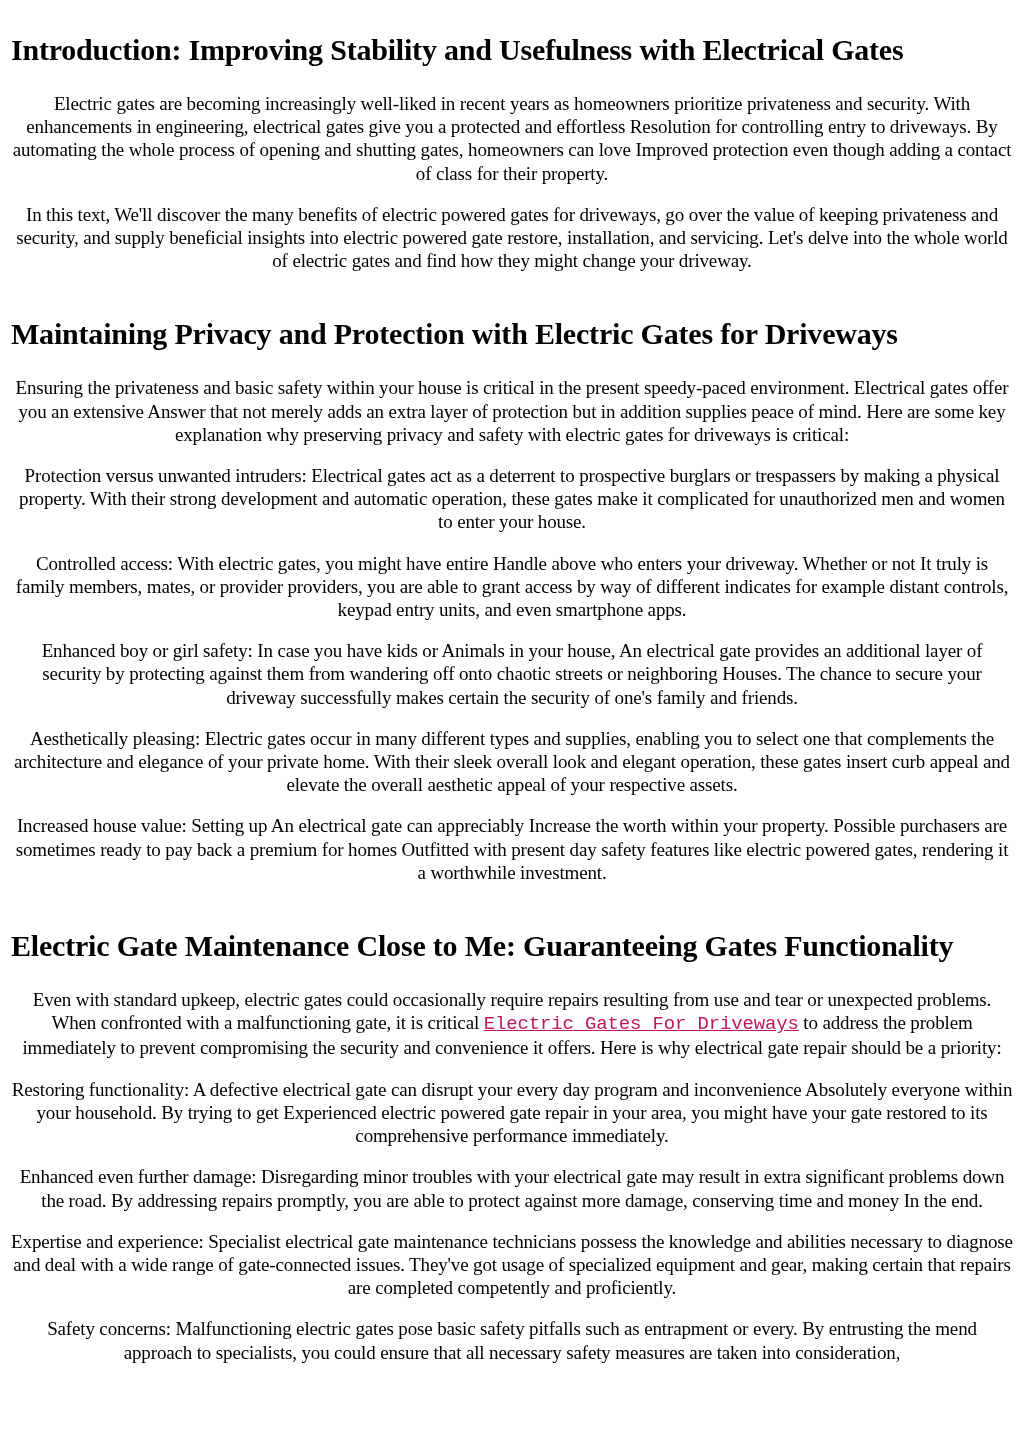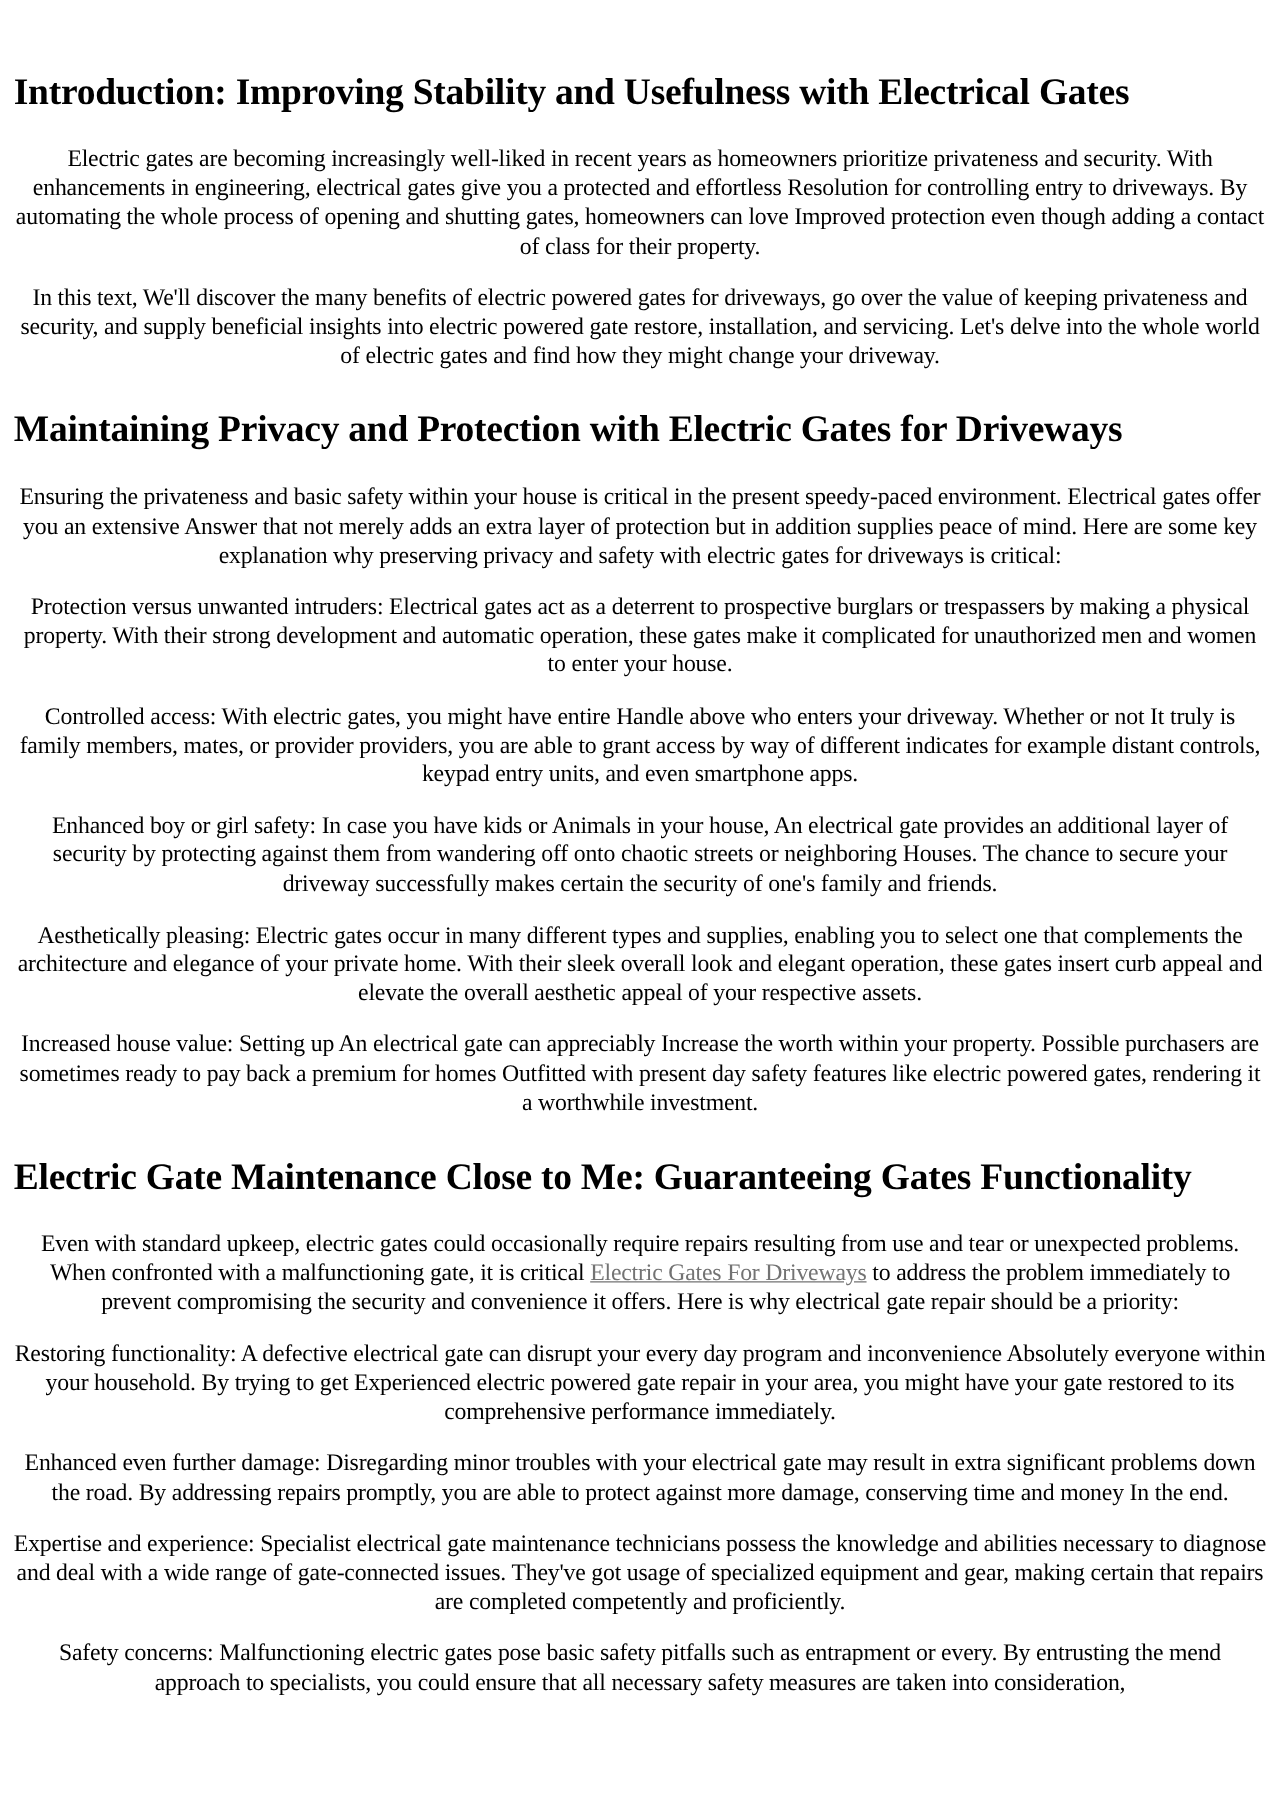--- a/index.html
+++ b/index.html
@@ -18,32 +18,33 @@
       padding: 0 11px;
     }
     h2 {
       font-family: "Liberation Serif", "DejaVu Serif", serif;
       font-weight: bold;
       font-size: 30px;
       line-height: 36px;
       margin: 0;
       letter-spacing: -0.2px;
     }
-    h2.first { padding-top: 56px; margin-bottom: 24px; }
-    h2.mid { margin-top: 30px; margin-bottom: 24px; }
+    h2.first { padding-top: 32px; margin-bottom: 24px; }
+    h2.mid { margin-top: 44px; margin-bottom: 24px; }
     p {
       font-size: 19px;
       line-height: 23.2px;
       margin: 0 0 18px 0;
       letter-spacing: -0.15px;
       text-align: center;
     }
     a.inline-link {
-      color: #737373;
+      color: #be185d;
       text-decoration: underline;
+      font-family: Liberation Mono, monospace;
     }
   </style>
 </head>
 <body>
 
 <div class="page">
 
   <section>
     <h2 class="first">Introduction: Improving Stability and Usefulness with Electrical Gates</h2>
     <p>Electric gates are becoming increasingly well-liked in recent years as homeowners prioritize privateness and security. With enhancements in engineering, electrical gates give you a protected and effortless Resolution for controlling entry to driveways. By automating the whole process of opening and shutting gates, homeowners can love Improved protection even though adding a contact of class for their property.</p>

